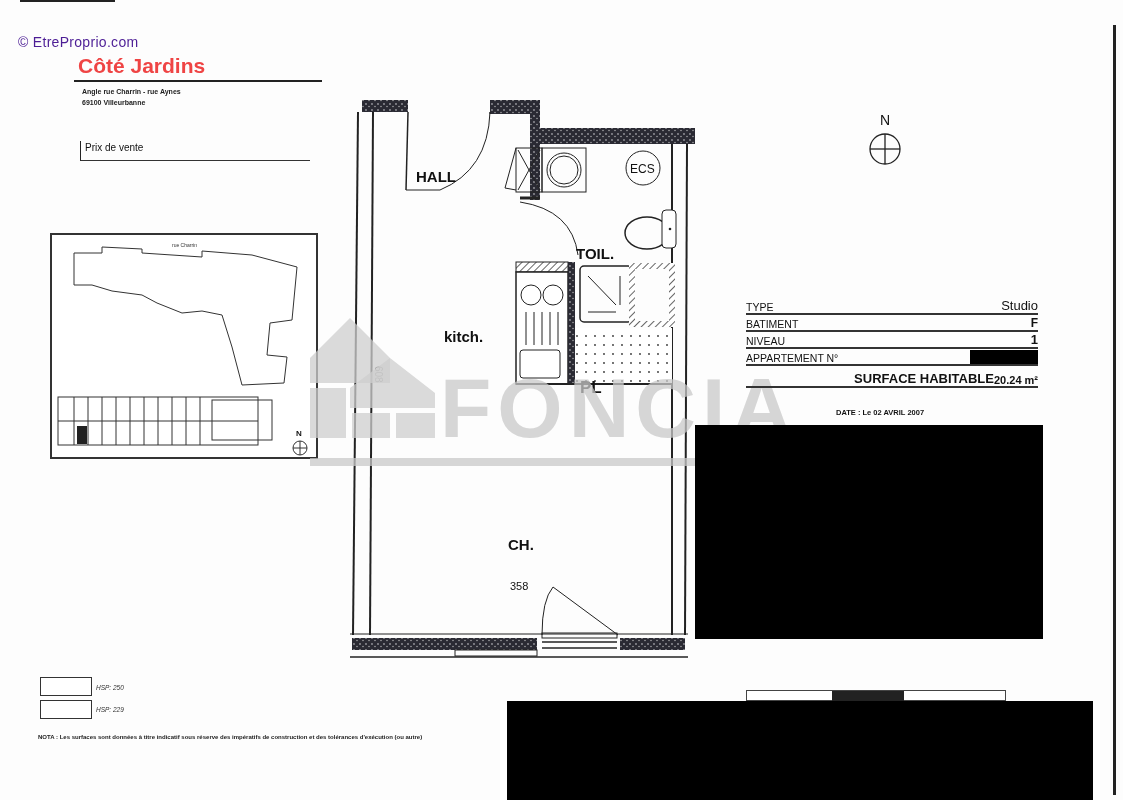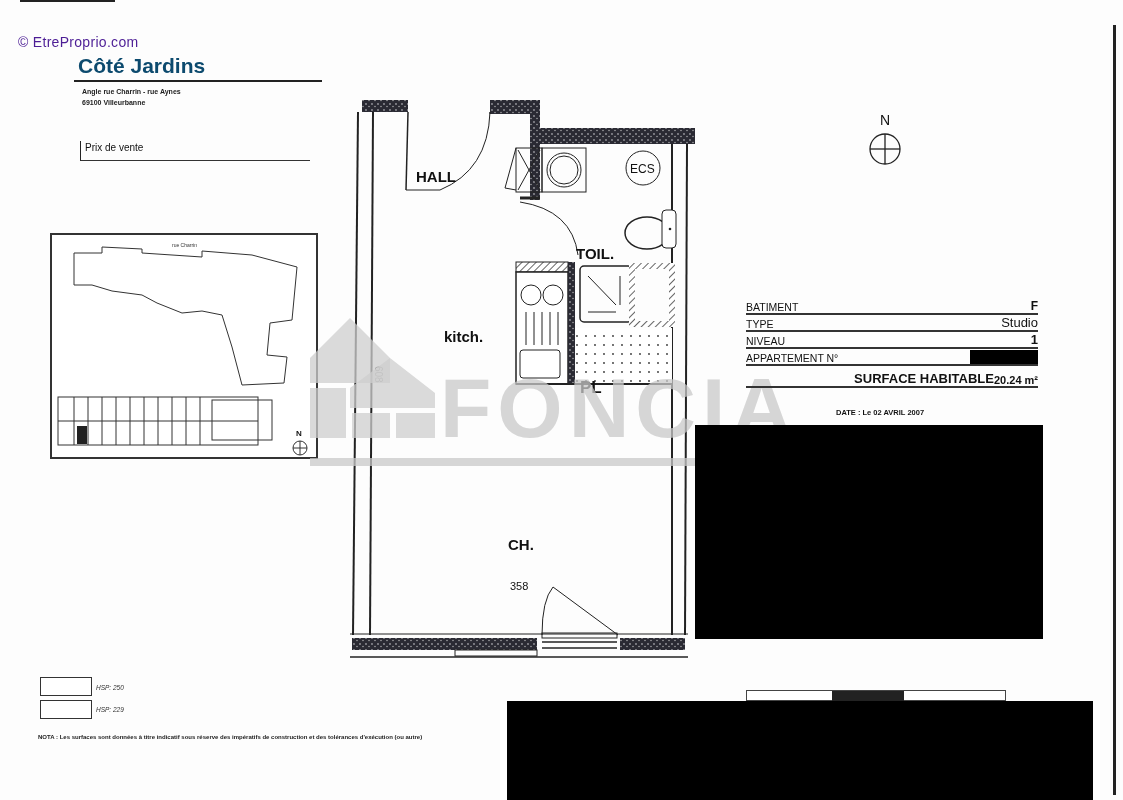--- a/index.html
+++ b/index.html
@@ -1,20 +1,20 @@
 <!DOCTYPE html>
 <html><head>
 <meta charset="utf-8">
 <style>
   html, body { margin:0; padding:0; }
   body { width:1123px; height:800px; background:#fdfdfd; position:relative; overflow:hidden; font-family:"Liberation Sans", sans-serif; color:#111; }
   .abs { position:absolute; }
   .topline { left:20px; top:0; width:95px; height:2px; background:#222; }
   .wm-site { left:18px; top:34px; font-size:14px; color:#4c1d95; letter-spacing:0.3px; }
-  .title { left:78px; top:54px; font-size:21px; font-weight:bold; color:#0c4a6e; }
+  .title { left:78px; top:54px; font-size:21px; font-weight:bold; color:#ef4444; }
   .title-rule { left:74px; top:80px; width:248px; height:2px; background:#222; }
   .addr { left:82px; font-size:7px; font-weight:bold; color:#222; }
   .prix { left:80px; top:141px; width:230px; height:20px; border-left:1px solid #222; border-bottom:1px solid #333; font-size:10px; padding-left:4px; box-sizing:border-box; line-height:14px; }
   .siteplan { left:50px; top:233px; width:268px; height:226px; border:2px solid #333; box-sizing:border-box; background:#fff; }
   .siteplan svg { position:absolute; left:0; top:0; }
   .plan { left:340px; top:90px; width:370px; height:580px; }
   .room-label { font-weight:bold; font-size:15px; color:#111;margin-top:16px; }
   .compass { left:862px; top:112px; width:50px; height:60px; }
   .info { left:746px; top:298px; width:292px; }
   .info-row { display:flex; justify-content:space-between; align-items:flex-end; border-bottom:2px solid #333; height:15px; font-size:10.5px; color:#111; }
@@ -182,26 +182,26 @@
   <div style="position:absolute;left:18px;top:0;font-size:14px;">N</div>
   <svg width="40" height="40" style="position:absolute;left:6px;top:20px;">
     <circle cx="17" cy="17" r="15" fill="none" stroke="#222" stroke-width="1.3"></circle>
     <line x1="2" y1="17" x2="32" y2="17" stroke="#222" stroke-width="1.3"></line>
     <line x1="17" y1="2" x2="17" y2="32" stroke="#222" stroke-width="1.3"></line>
   </svg>
 </div>
 
 <div class="abs info">
   <div class="info-row">
+    <span>TYPE</span>
+    <span class="v">Studio</span>
+  </div>
+  <div class="info-row">
     <span>BATIMENT</span>
     <span class="v" style="font-weight:bold;font-size:12px;">F</span>
-  </div>
-  <div class="info-row">
-    <span>TYPE</span>
-    <span class="v">Studio</span>
   </div>
   <div class="info-row">
     <span>NIVEAU</span>
     <span class="v" style="font-weight:bold;">1</span>
   </div>
   <div class="info-row">
     <span>APPARTEMENT N°</span>
     <span class="redact-inline"></span>
   </div>
   <div class="info-row big">

